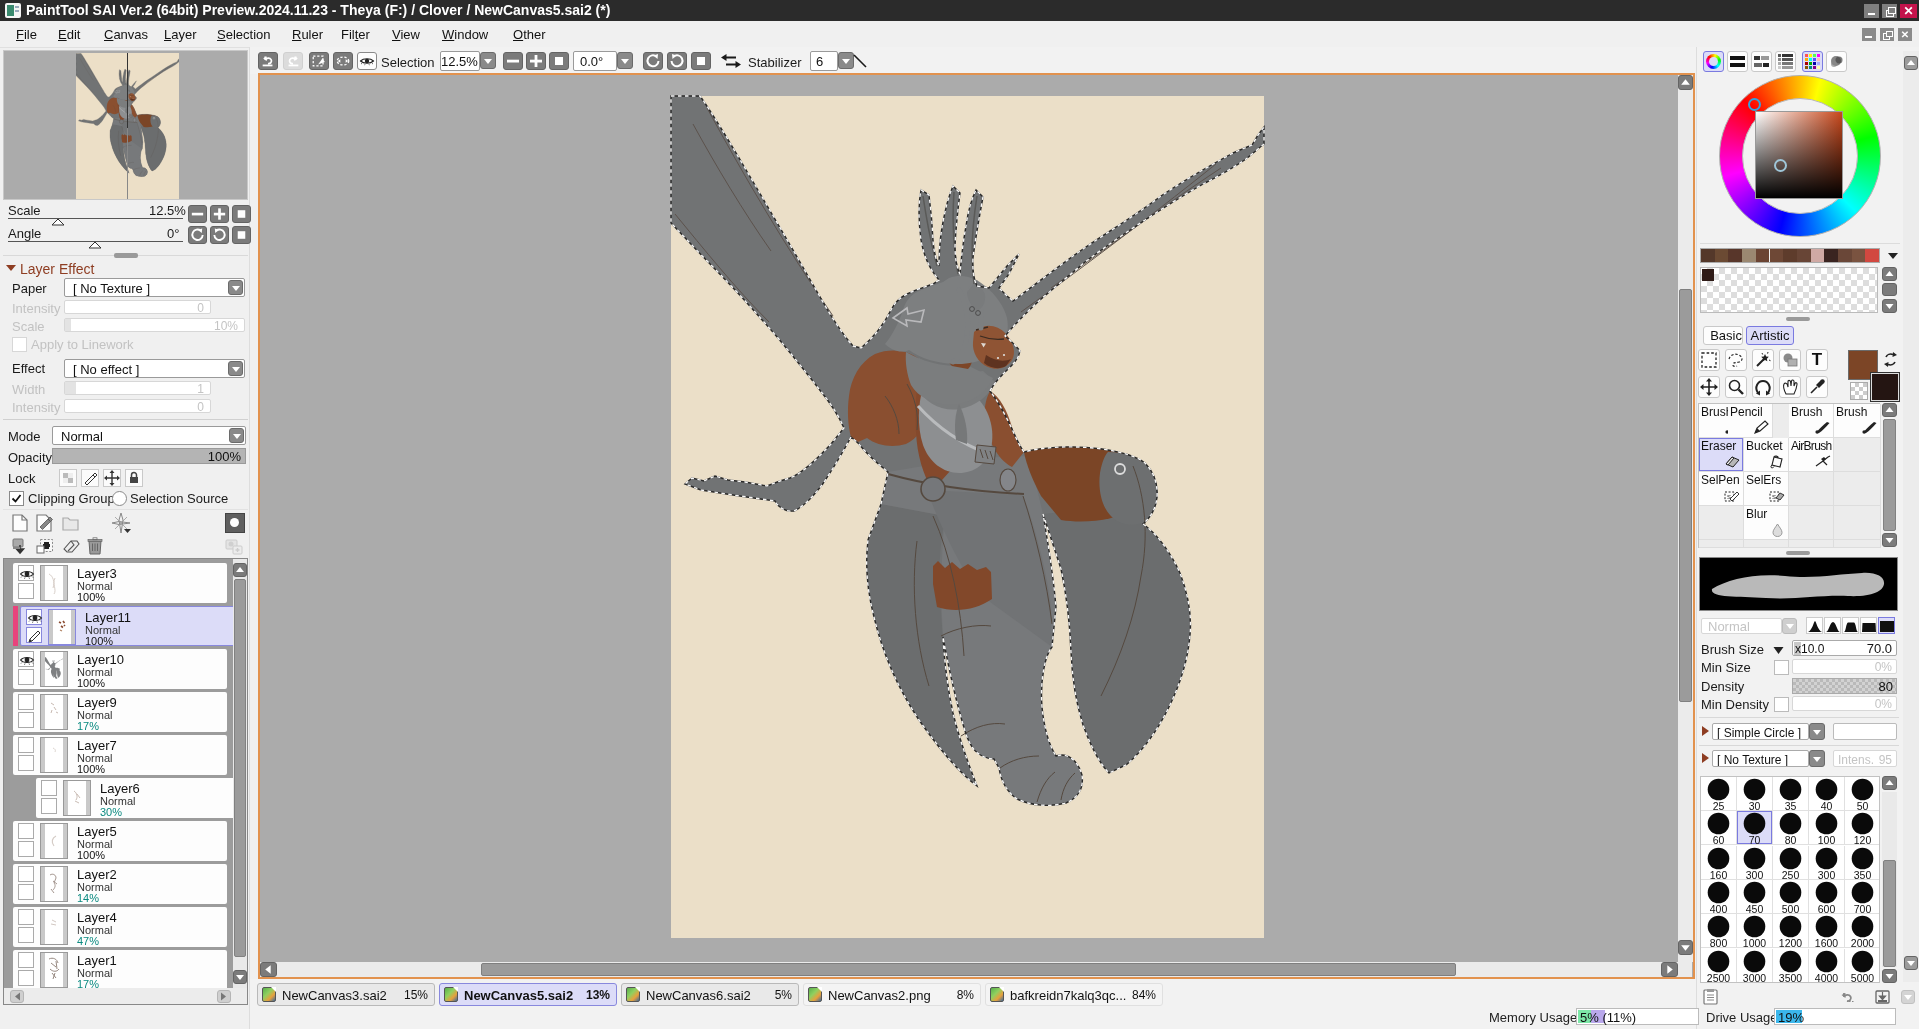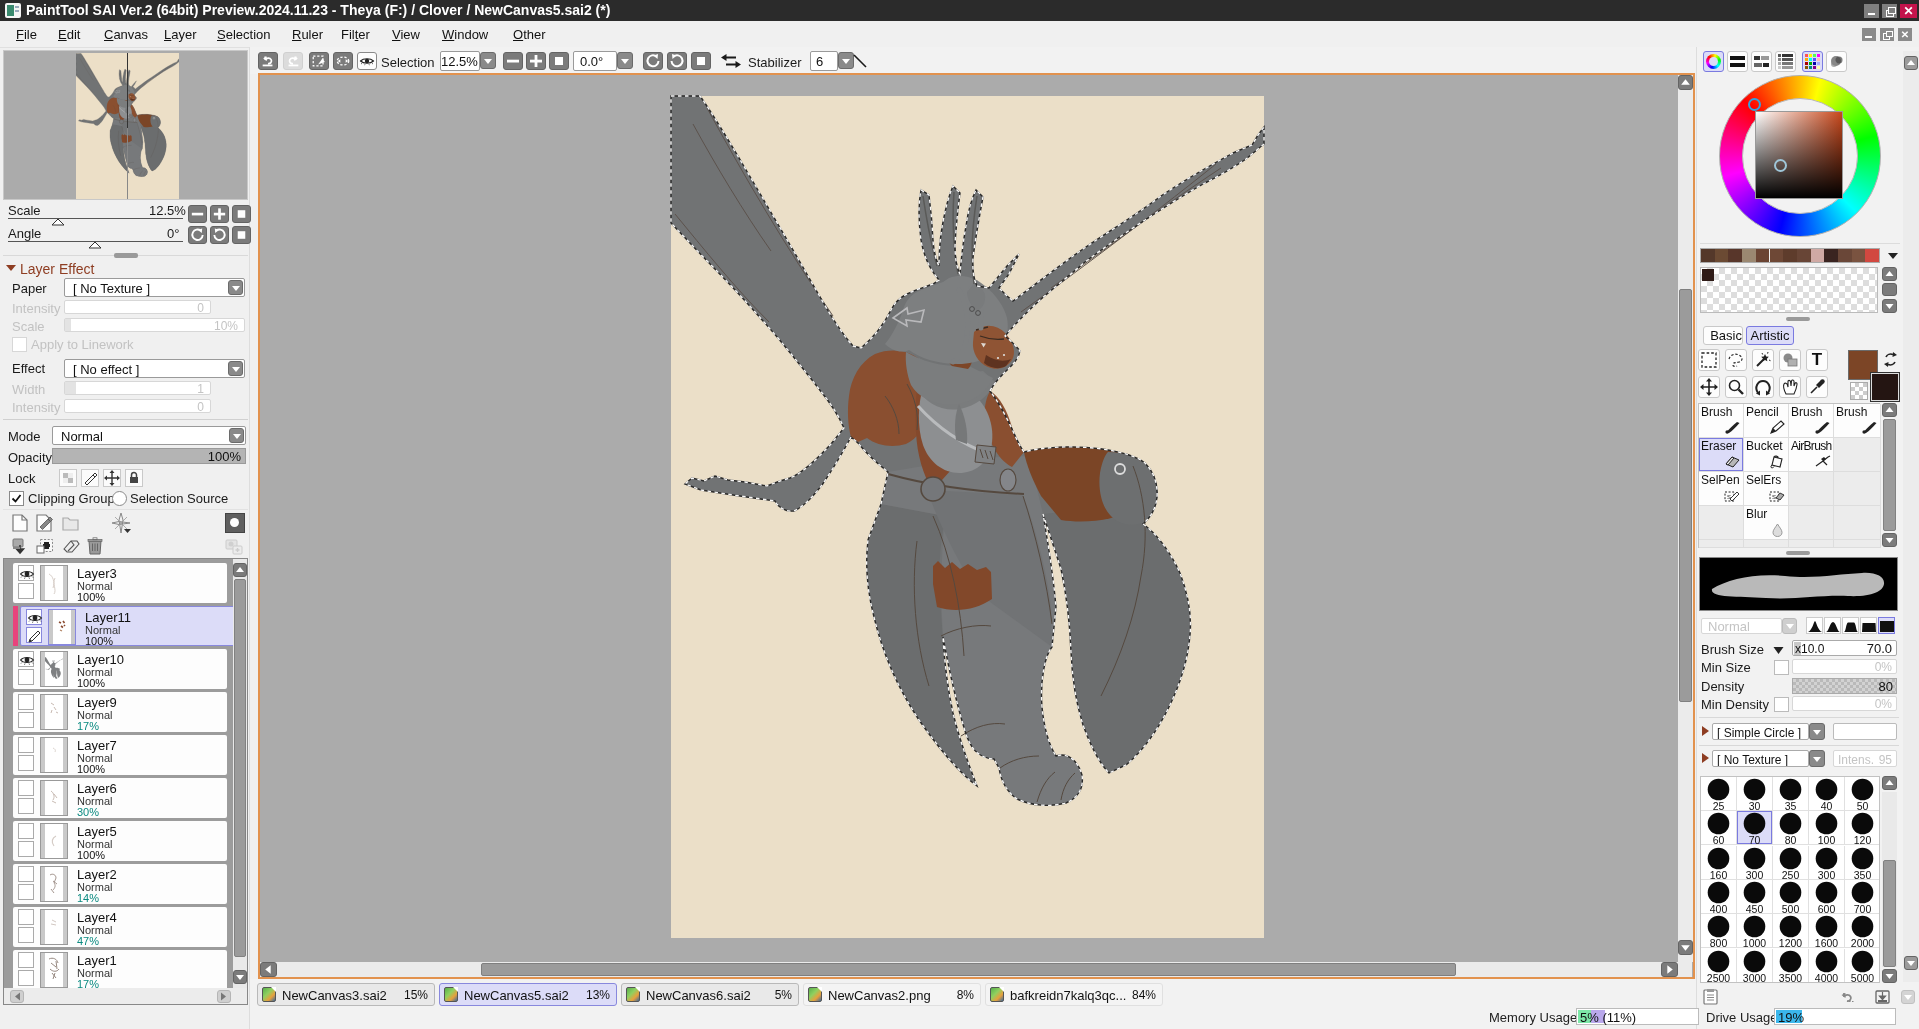--- a/index.html
+++ b/index.html
@@ -402,21 +402,21 @@
       <div class="lthumb">
           <svg width="18" height="36" viewBox="0 0 18 36">
             <path d="M8 10 c2 1 3 2 2 4" stroke="#ddd5cf" fill="none" stroke-width="1"></path>
           </svg>
         </div>
       <div class="lname">Layer7</div>
         <div class="lmode">Normal</div>
         <div class="lpct">100%</div>
     </div>
 
-    <div class="lrow" style="top:219px;">
+    <div class="lrow" style="top:219px;margin-left:23px;">
       <div class="eyebox"></div>
         <div class="eyebox" style="top:20px;"></div>
       <div class="lthumb">
           <svg width="18" height="36" viewBox="0 0 18 36">
             <path d="M6 10 c3 2 4 6 2 9 M9 13 l3 4 M7 20 l4 2" stroke="#c9bcb4" fill="none" stroke-width="1"></path>
           </svg>
         </div>
       <div class="lname">Layer6</div>
         <div class="lmode">Normal</div>
         <div class="lpct t">30%</div>
@@ -836,21 +836,21 @@
 <div class="abs" style="left:1850px;top:382px;width:16px;height:16px;border:1px solid #aaa;background-image:linear-gradient(45deg,#ccc 25%,transparent 25%,transparent 75%,#ccc 75%),linear-gradient(45deg,#ccc 25%,transparent 25%,transparent 75%,#ccc 75%);background-size:8px 8px;background-position:0 0,4px 4px;background-color:#fff;"></div>
 
 <div class="abs" style="left:1698px;top:403px;width:182px;height:145px;background:#ececec;border:1px solid #c2c2c2;box-sizing:border-box;">
   <div class="tcell" style="left:0;top:0;">
       <span>Brush</span>
       <svg class="ticon" width="17" height="15" viewBox="0 0 17 15">
         <path d="M2 13 C5 9 9 5 13 2 L15.5 3 C12 7 8 11 5 13 Z" fill="#222"></path>
         <circle cx="3.2" cy="12" r="1.8" fill="#222"></circle>
       </svg>
     </div>
-  <div class="tcell" style="left:45px;top:0;">
+  <div class="tcell" style="left:29px;top:0;">
       <span>Pencil</span>
       <svg class="ticon" width="17" height="15" viewBox="0 0 17 15">
         <path d="M2 13 L4 8 L12 1 L15 4 L7 11 Z" fill="none" stroke="#222" stroke-width="1.1"></path>
         <path d="M2 13 L4 8 L7 11 Z" fill="#222"></path>
       </svg>
     </div>
   <div class="tcell" style="left:90px;top:0;">
       <span>Brush</span>
       <svg class="ticon" width="17" height="15" viewBox="0 0 17 15">
         <path d="M2 13 C5 9 9 5 13 2 L15.5 3 C12 7 8 11 5 13 Z" fill="#222"></path>
@@ -1255,21 +1255,21 @@
     <span class="tnm">NewCanvas2.png</span>
     <span class="tpc">8%</span>
   </div>
 <div class="tab notab" style="left:985px;">
     <div class="ticn"></div>
     <span class="tnm">bafkreidn7kalq3qc...</span>
     <span class="tpc">84%</span>
   </div>
 <style>
 .tab{position:absolute;top:983px;width:178px;height:23px;background:#e9e9e9;border:1px solid #b9b9b9;border-radius:3px;box-sizing:border-box;}
-.tab.seltab{background:#dcdcf8;border-color:#8888dd;}
+.tab.seltab{background:#dcdcf8;border-color:#8888dd;font-weight:bold;}
 .tab.notab{background:#f4f4f4;border-color:#e0e0e0;}
 .ticn{position:absolute;left:4px;top:3px;width:14px;height:15px;background:linear-gradient(135deg,#58b04c 0%,#8fd060 40%,#e8a03c 70%,#3a6a9c 100%);border-radius:2px;border:1px solid #555;box-sizing:border-box;}
 .ticn:after{content:"";position:absolute;right:-1px;top:-1px;border-style:solid;border-width:0 5px 5px 0;border-color:transparent #fff transparent transparent;}
 .tnm{position:absolute;left:24px;top:4px;font-size:13px;color:#111;}
 .tpc{position:absolute;right:6px;top:4px;font-size:12px;color:#111;}
 </style>
 
 <div class="lbl" style="left:1489px;top:1010px;font-size:13px;color:#222;">Memory Usage</div>
 <div class="abs" style="left:1576px;top:1008px;width:123px;height:17px;background:#fff;border:1px solid #bbb;box-sizing:border-box;">
   <div class="abs" style="left:1px;top:1px;width:13px;height:13px;background:#7de8a8;"></div>

